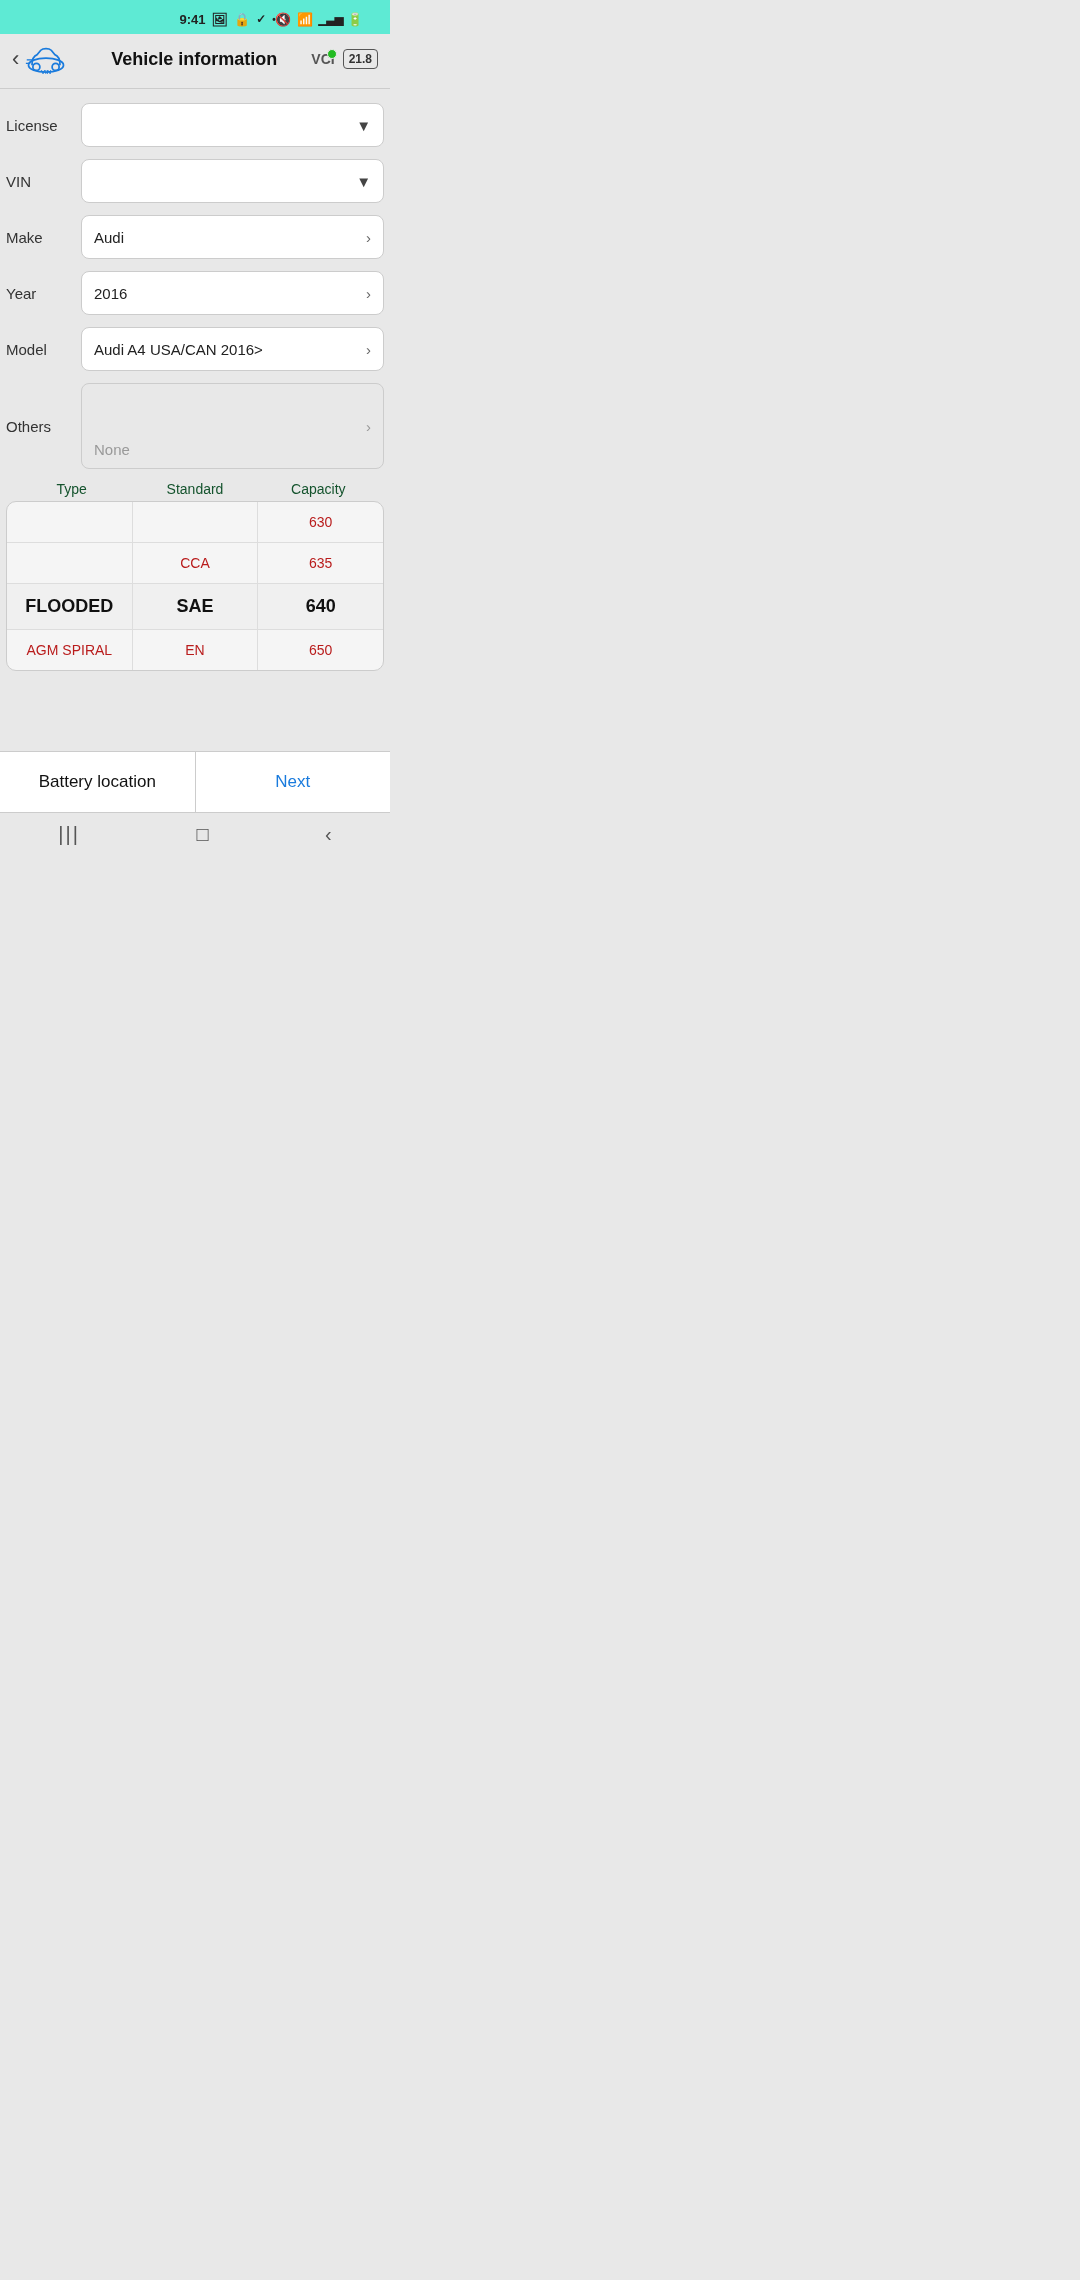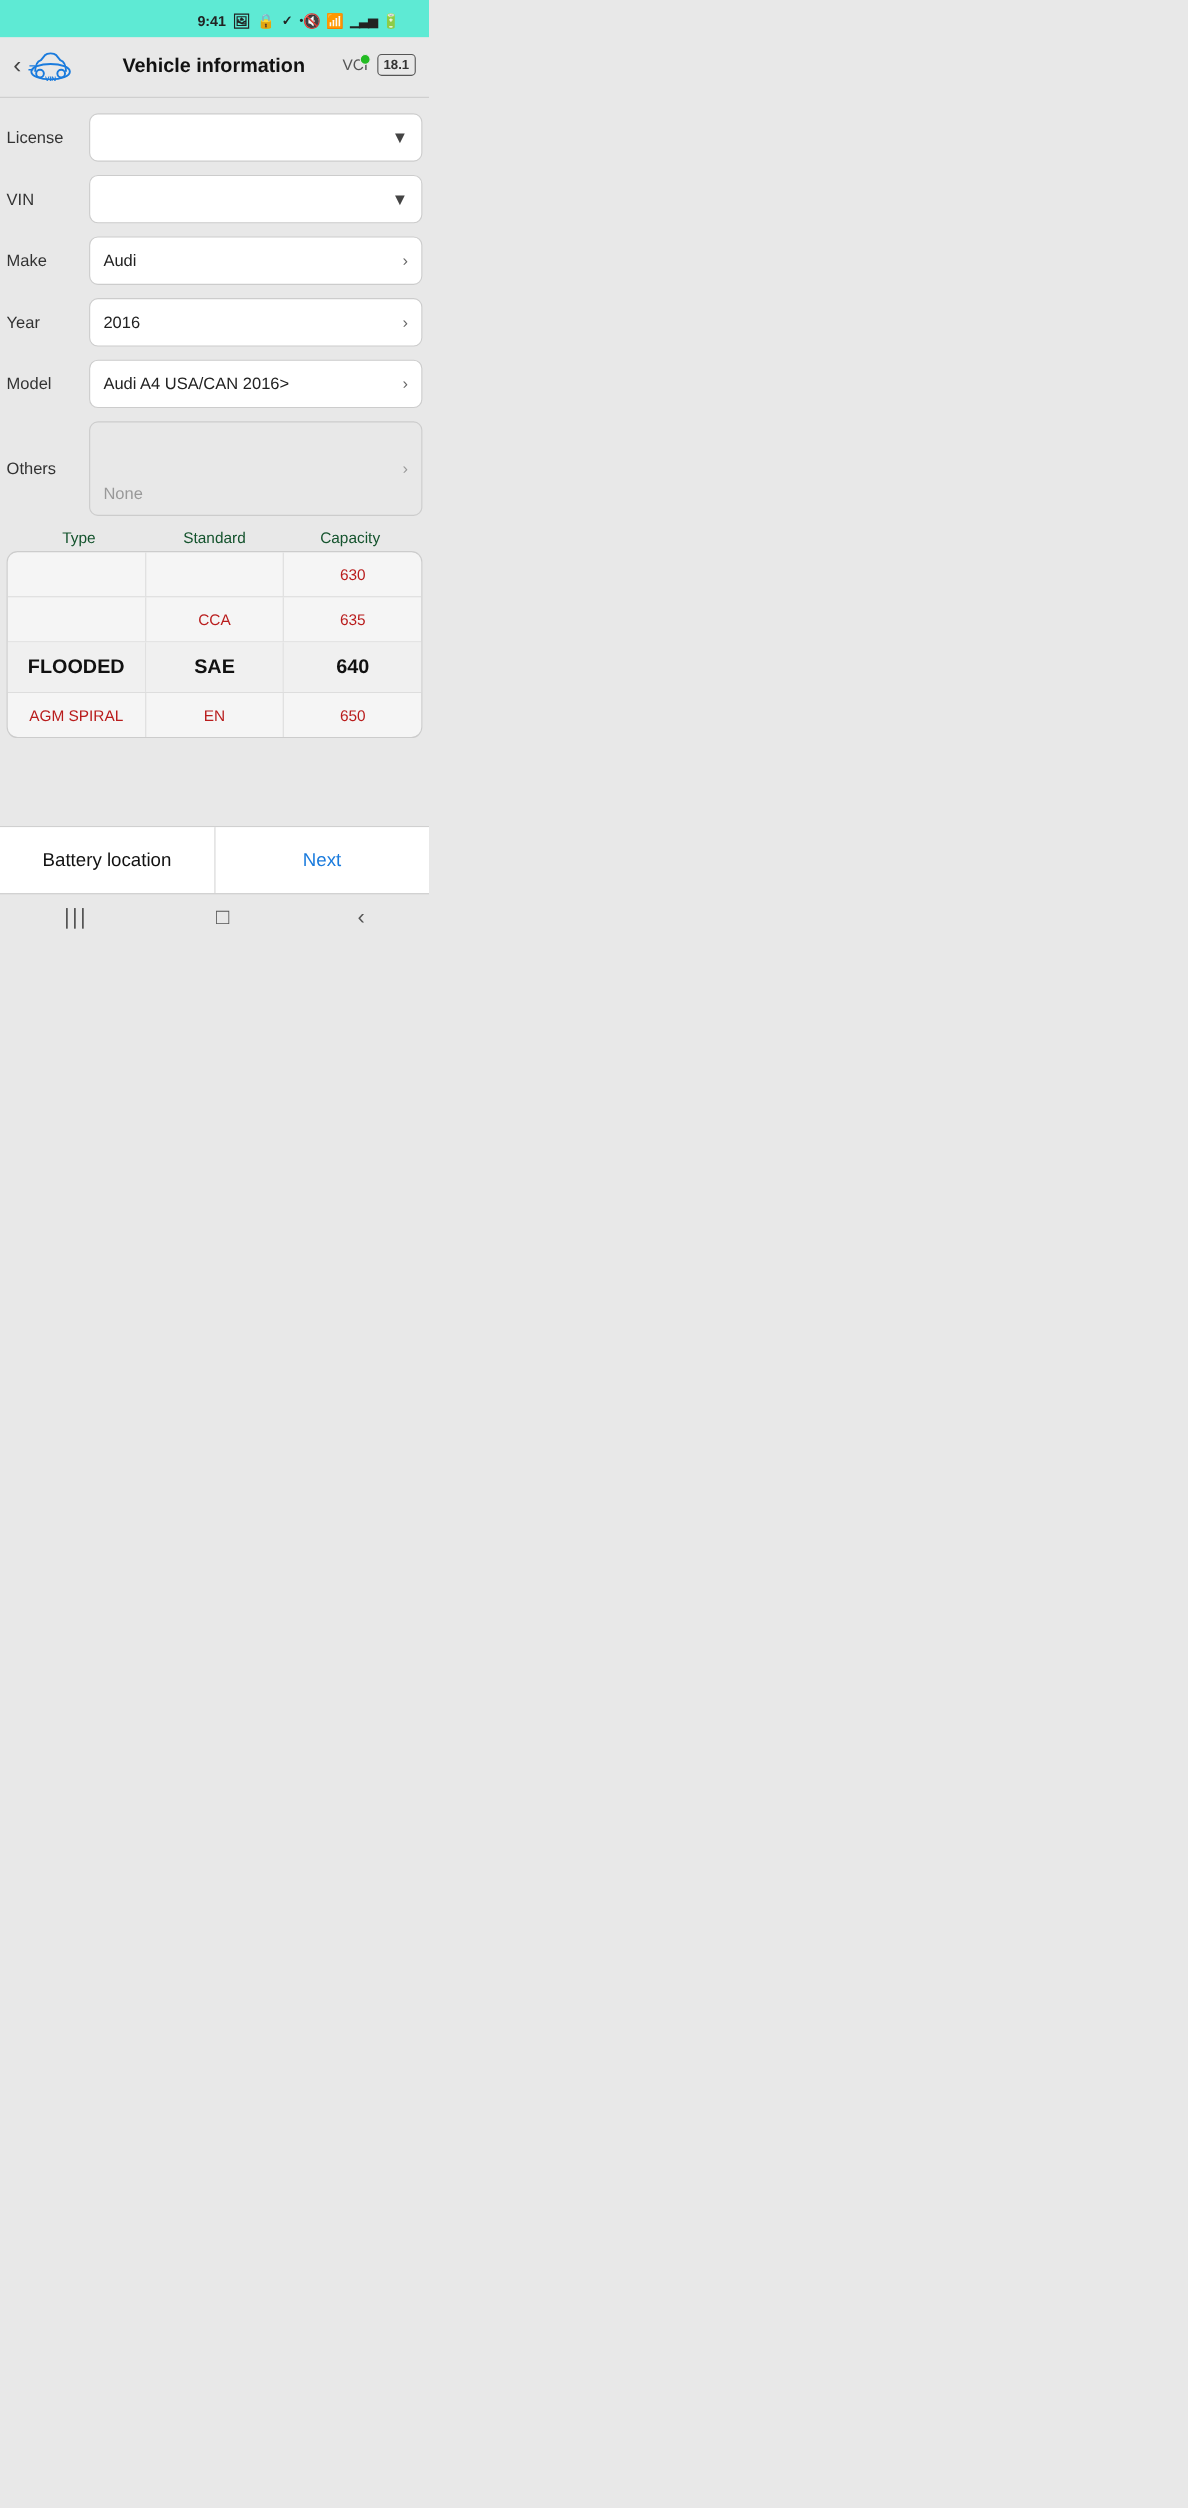--- a/index.html
+++ b/index.html
@@ -239,24 +239,24 @@
       <circle cx="35" cy="30" r="4" stroke="#1a7bdd" stroke-width="2" fill="none"></circle>
       <text x="24" y="38" text-anchor="middle" font-size="7" font-weight="bold" fill="#1a7bdd">VIN</text>
 
       <line x1="2" y1="22" x2="8" y2="22" stroke="#1a7bdd" stroke-width="1.5"></line>
       <line x1="1" y1="26" x2="6" y2="26" stroke="#1a7bdd" stroke-width="1.5"></line>
     </svg>
   </div>
   <div class="header-title">Vehicle information</div>
   <div class="header-right">
     <div class="vci-badge">
-      <span style="font-size:14px; font-weight:400; color:#555;text-align:center;">VCI</span>
+      <span style="font-size:14px; font-weight:700; color:#555;text-align:center;">VCI</span>
       <div class="vci-dot"></div>
     </div>
-    <div class="battery-badge">18.1</div>
+    <div class="battery-badge">21.8</div>
   </div>
 </div>
 
 <div class="main">
 
   <div class="form-row">
     <div class="form-label">License</div>
     <div class="form-field">
       <span class="form-field-text form-field-placeholder"></span>
       <span class="form-field-dropdown">▼</span>

